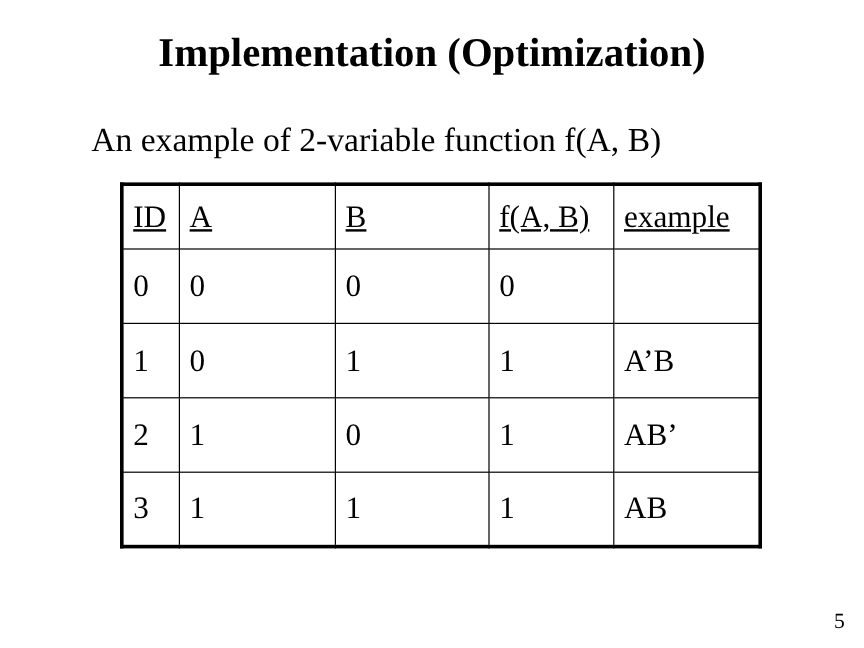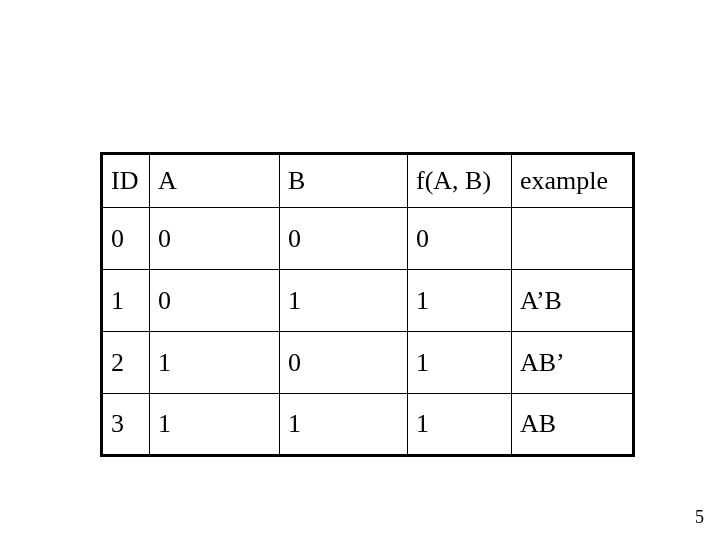--- a/index.html
+++ b/index.html
@@ -47,34 +47,36 @@
     height: 62px;
     vertical-align: middle;
     text-align: left;
     box-sizing: border-box;
   }
   .col-id   { width: 48px; }
   .col-a    { width: 130px; }
   .col-b    { width: 128px; }
   .col-f    { width: 104px; }
   .col-min  { width: 122px; }
-  .h-row td { height: 54px; }
+  .h-row td { height: 54px; text-decoration: underline; }
   .pagenum {
     position: absolute;
     bottom: 12px;
     right: 16px;
     font-size: 18px;
   }
 </style>
 </head>
 <body>
 
 <div class="slide">
 
+  <div class="title">Implementation (Optimization)</div>
 
+  <div class="subtitle">An example of 2-variable function f(A, B)</div>
 
   <table class="tbl">
     <tbody>
         <tr class="h-row">
       <td class="col-id">ID</td>
       <td class="col-a">A</td>
       <td class="col-b">B</td>
       <td class="col-f">f(A, B)</td>
       <td class="col-min">example</td>
     </tr>

